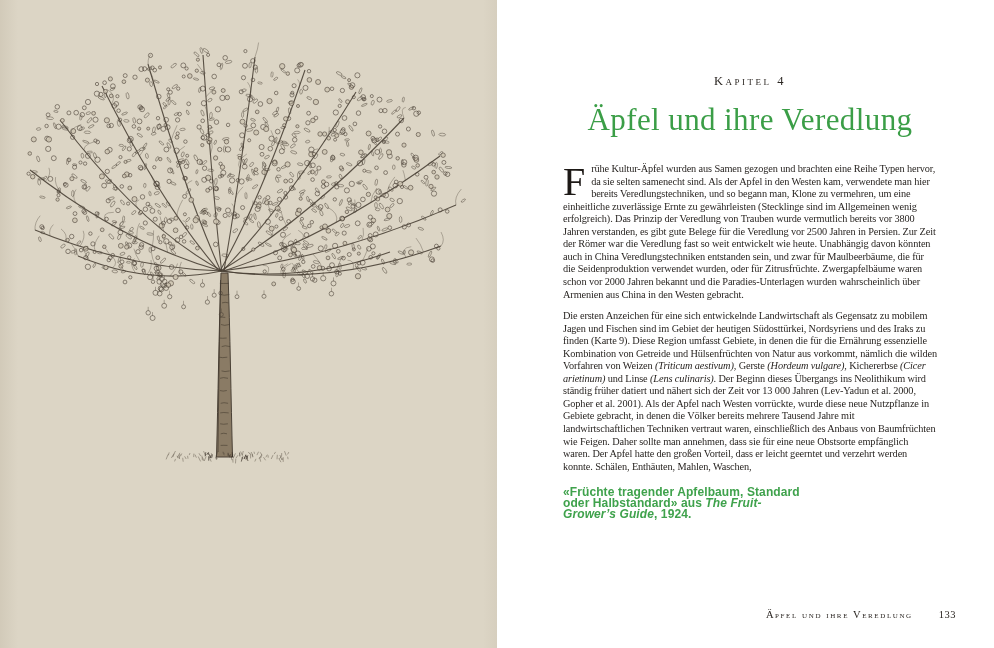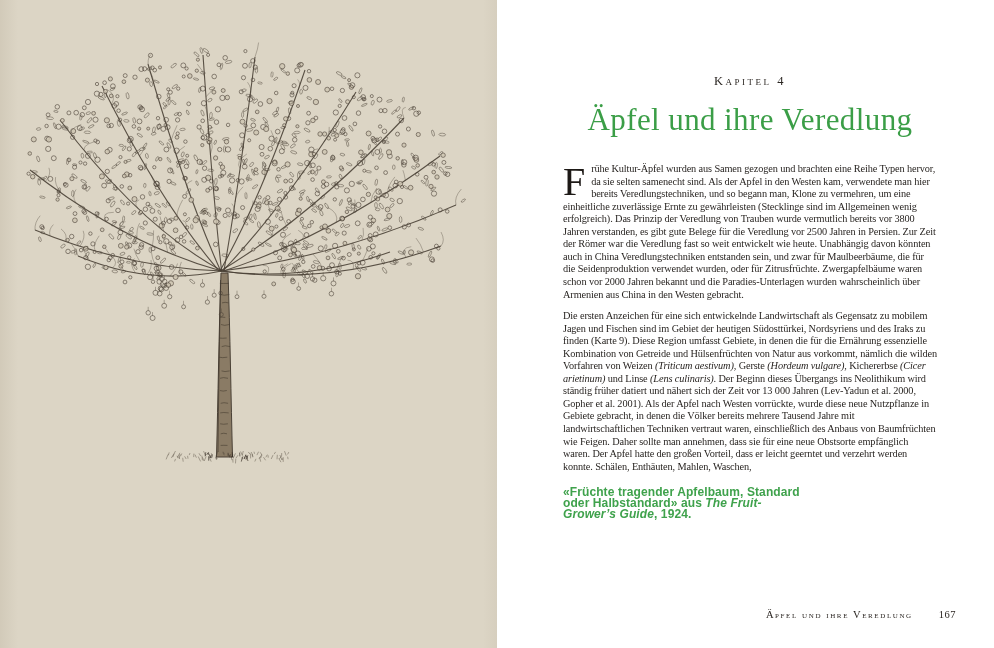--- a/index.html
+++ b/index.html
@@ -1296,17 +1296,17 @@
       <div class="bodycopy">
         <p><span class="dropcap">F</span><span>rühe Kultur-Äpfel wurden aus Samen gezogen und brachten eine Reihe Typen hervor, da sie selten samenecht sind. Als der Apfel in den Westen kam, verwendete man hier bereits Veredlungstechniken, und so begann man, Klone zu vermehren, um eine einheitliche zuverlässige Ernte zu gewährleisten (Stecklinge sind im Allgemeinen wenig erfolgreich). Das Prinzip der Veredlung von Trauben wurde vermutlich bereits vor 3800 Jahren verstanden, es gibt gute Belege für die Veredlung vor 2500 Jahren in Persien. Zur Zeit der Römer war die Veredlung fast so weit entwickelt wie heute. Unabhängig davon könnten auch in China Veredlungstechniken entstanden sein, und zwar für Maulbeerbäume, die für die Seidenproduktion verwendet wurden, oder für Zitrusfrüchte. Zwergapfelbäume waren schon vor 2000 Jahren bekannt und die Paradies-Unterlagen wurden wahrscheinlich über Armenien aus China in den Westen gebracht.</span></p>
         <p>Die ersten Anzeichen für eine sich entwickelnde Landwirtschaft als Gegensatz zu mobilem Jagen und Fischen sind im Gebiet der heutigen Südosttürkei, Nordsyriens und des Iraks zu finden (Karte 9). Diese Region umfasst Gebiete, in denen die für die Ernährung essenzielle Kombination von Getreide und Hülsenfrüchten von Natur aus vorkommt, nämlich die wilden Vorfahren von Weizen <i>(Triticum aestivum)</i>, Gerste <i>(Hordeum vulgare)</i>, Kichererbse <i>(Cicer arietinum)</i> und Linse <i>(Lens culinaris)</i>. Der Beginn dieses Übergangs ins Neolithikum wird ständig früher datiert und nähert sich der Zeit vor 13 000 Jahren (Lev-Yadun et al. 2000, Gopher et al. 2001). Als der Apfel nach Westen vorrückte, wurde diese neue Nutzpflanze in Gebiete gebracht, in denen die Völker bereits mehrere Tausend Jahre mit landwirtschaftlichen Techniken vertraut waren, einschließlich des Anbaus von Baumfrüchten wie Feigen. Daher sollte man annehmen, dass sie für eine neue Obstsorte empfänglich waren. Der Apfel hatte den großen Vorteil, dass er leicht geerntet und verzehrt werden konnte. Schälen, Enthäuten, Mahlen, Waschen,</p>
       </div>
 
       <div class="figure-caption">«Früchte tragender Apfelbaum, Standard oder Halbstandard» aus <i>The Fruit-Grower’s Guide</i>, 1924.</div>
     </div>
 
     <div class="footer">
       <span class="running-head">Äpfel und ihre Veredlung</span>
-      <span class="page-number">167</span>
+      <span class="page-number">133</span>
     </div>
   </div>
 
 </div>
 
 </body></html>

